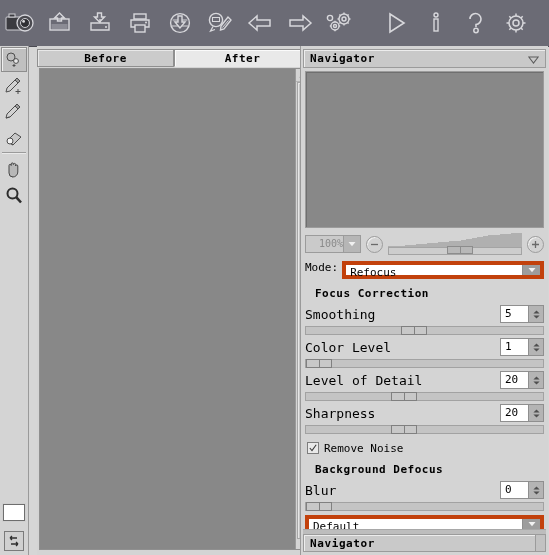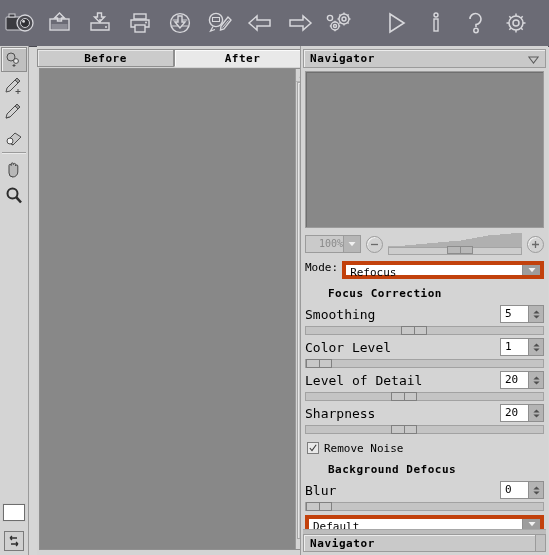--- a/index.html
+++ b/index.html
@@ -159,21 +159,21 @@
   }
   .combo .cval{flex:1;line-height:16px;padding-left:4px;font-size:11px;}
   .combo .cdrop{
     width:17px;background:#9d9d9d;border-left:1px solid #8f8f8f;
     display:flex;align-items:center;justify-content:center;cursor:pointer;
   }
 
   .group{margin:6px 4px 0 4px;position:relative;}
   .group-title{
     position:relative;font-weight:bold;font-size:11px;letter-spacing:.5px;
-    padding:0 5px;display:inline-block;background:#d4d4d4;margin-left:18px;
+    padding:0 5px;display:inline-block;background:#d4d4d4;margin-left:5px;
   }
   .group-line{
     position:absolute;left:0;right:0;top:7px;border-top:1px solid #a9a9a9;z-index:-1;
   }
   .group-head{position:relative;height:15px;}
 
   .paramrow{
     display:flex;align-items:center;justify-content:space-between;
     height:20px;margin:2px 4px 0 4px;
   }

